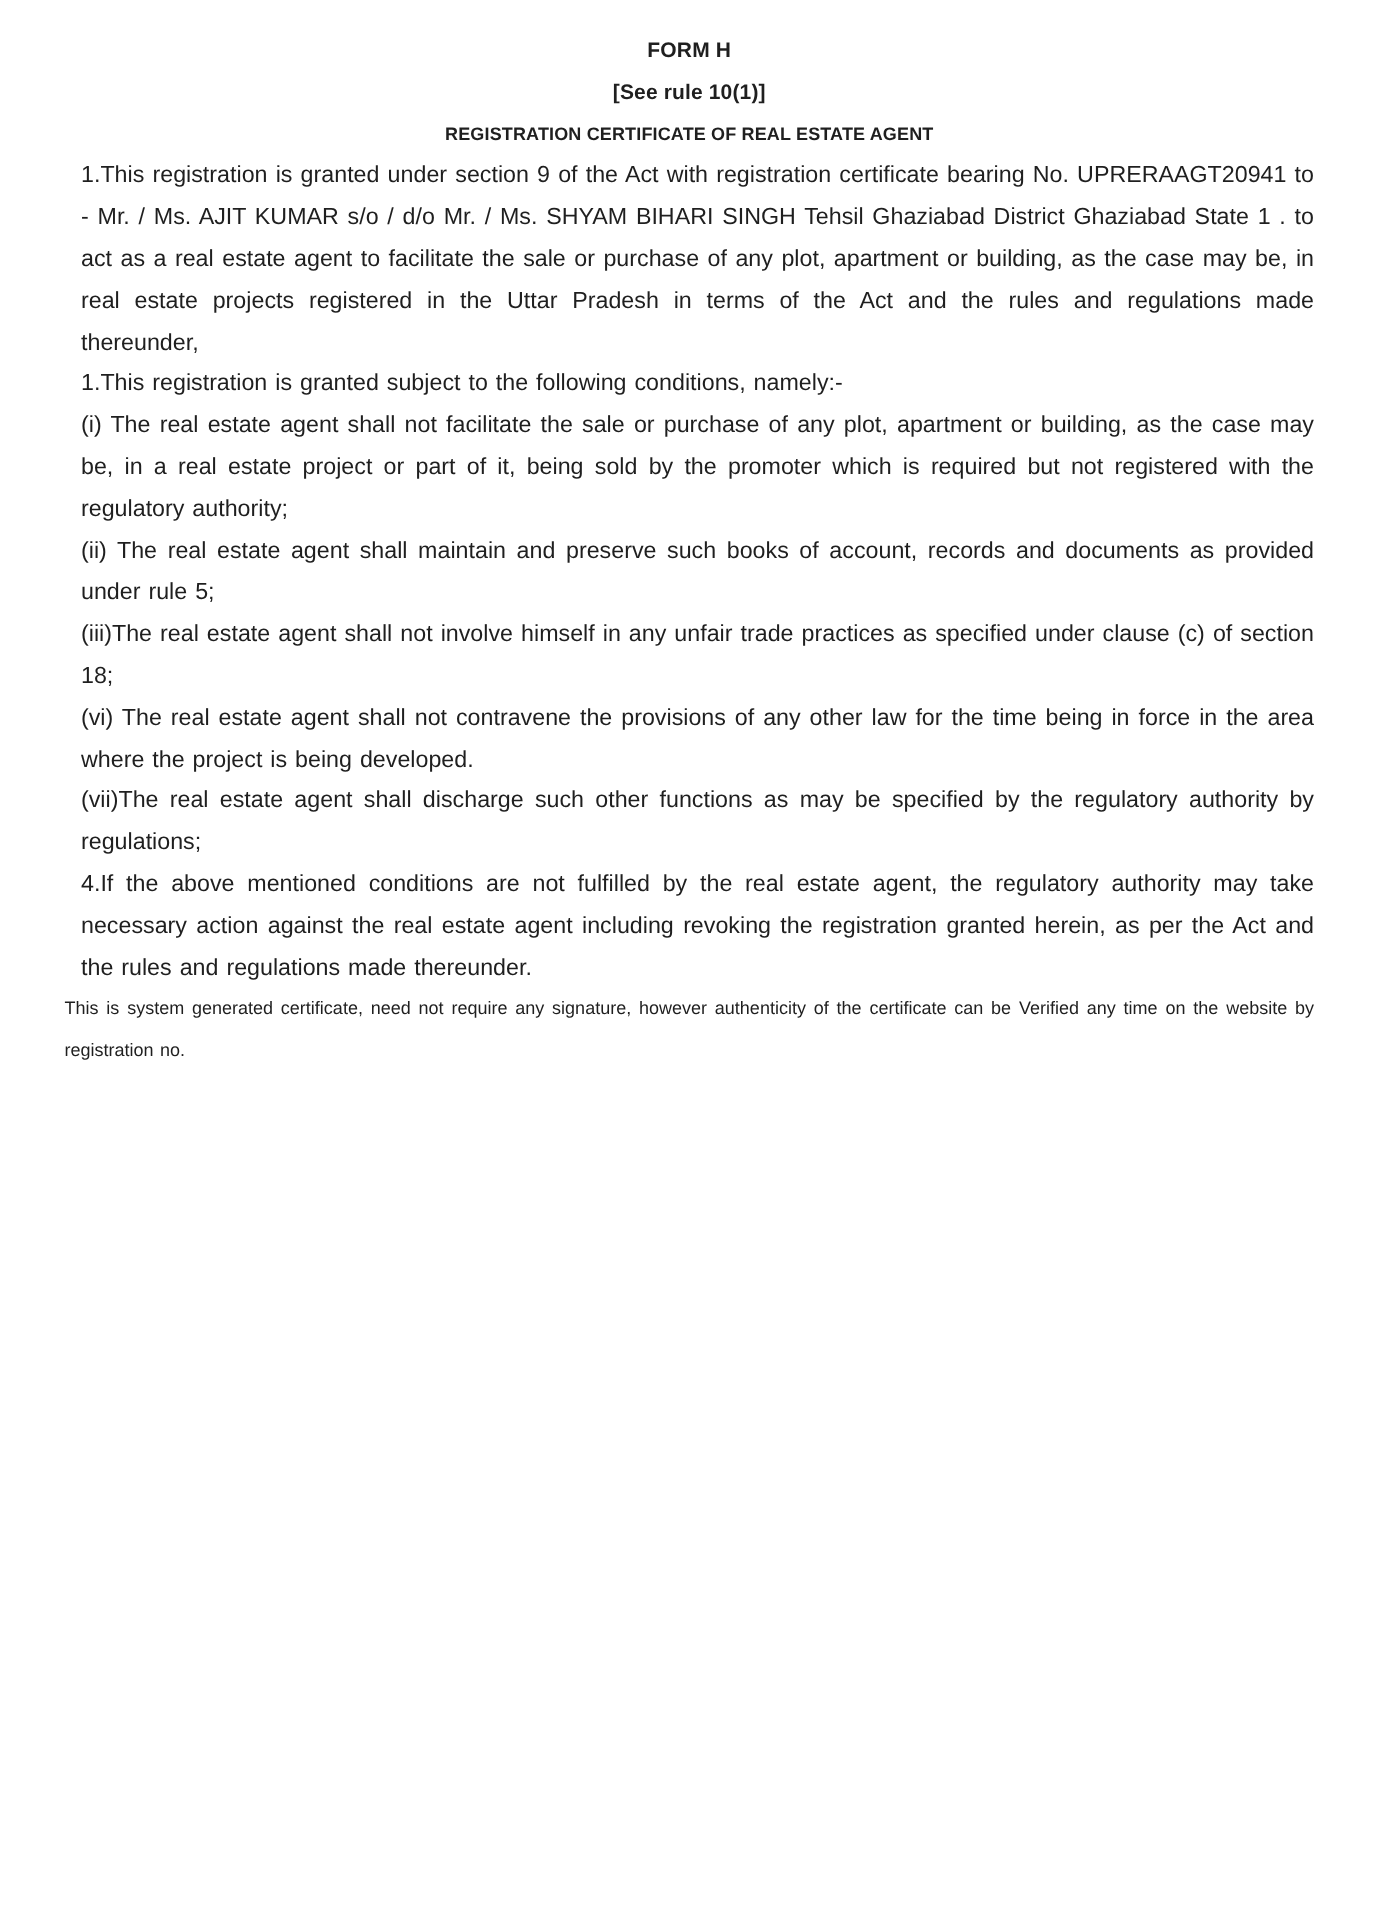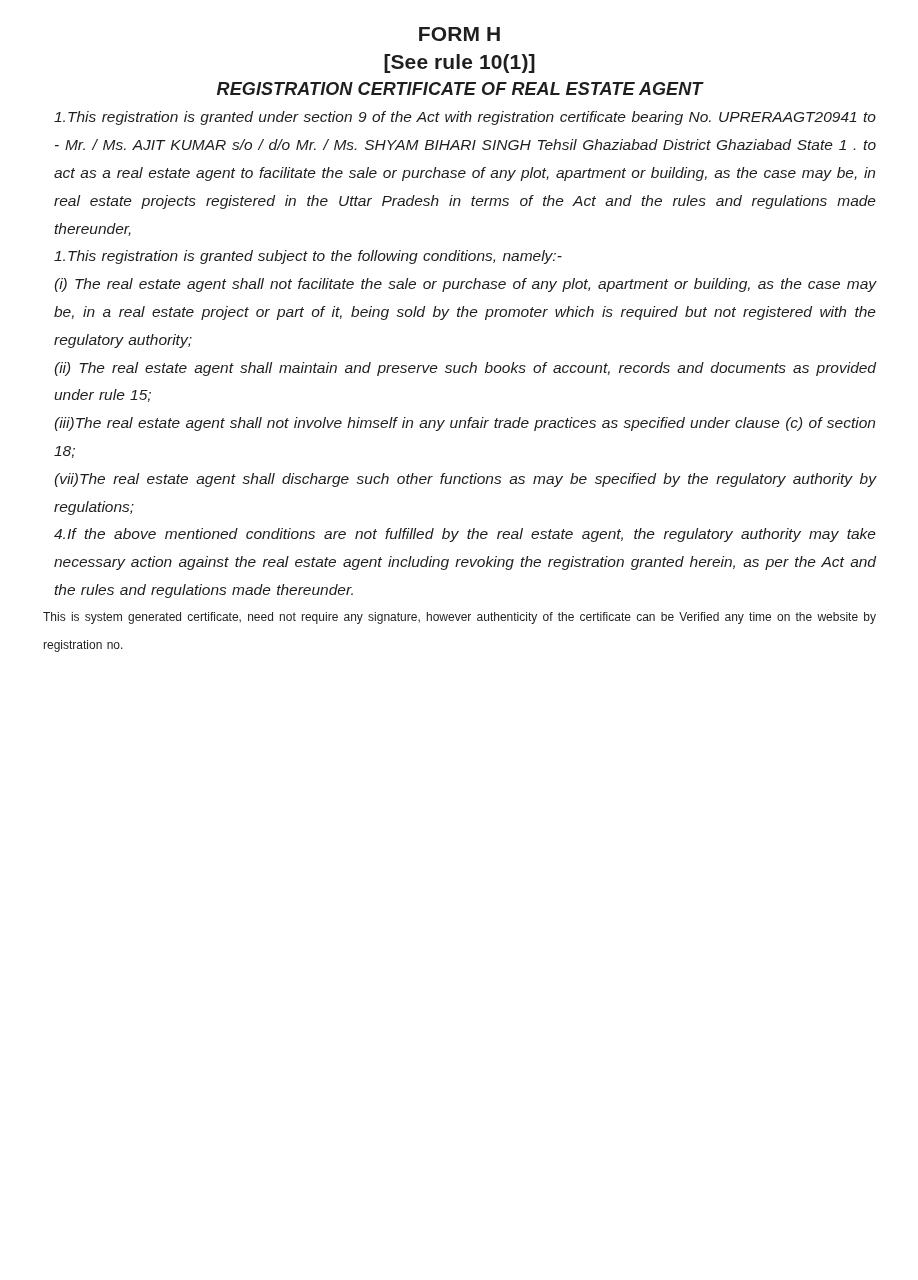--- a/index.html
+++ b/index.html
@@ -14,36 +14,34 @@
     width: 918px;
     min-height: 1280px;
     background: #ffffff;
     padding: 20px 42px 0 43px;
   }
   .doc-header {
     text-align: center;
     font-weight: bold;
   }
   .doc-header .h-line {
-    font-size: 21px;
+    font-size: 14px;
     line-height: 27.8px;
     font-weight: bold;
     letter-spacing: 0.1px;
   }
   .doc-header .h-main {
-    font-size: 18px;
-    font-style: italic;
+    font-size: 12px;
   }
   .body-text p {
     font-size: 15.5px;
     line-height: 27.8px;
     text-align: justify;
     margin-left: 11px;
     word-spacing: 1px;
-    font-style: italic;
   }
   .footer-note {
     font-size: 12px;
     line-height: 27.8px;
     text-align: justify;
     margin-left: 0;
     word-spacing: 1px;
   }
 </style>
 </head>
@@ -54,21 +52,22 @@
   <header class="doc-header">
     <div class="h-line">FORM H</div>
     <div class="h-line">[See rule 10(1)]</div>
     <div class="h-line h-main">REGISTRATION CERTIFICATE OF REAL ESTATE AGENT</div>
   </header>
 
   <main class="body-text">
     <p>1.This registration is granted under section 9 of the Act with registration certificate bearing No. UPRERAAGT20941 to - Mr. / Ms. AJIT KUMAR s/o / d/o Mr. / Ms. SHYAM BIHARI SINGH Tehsil Ghaziabad District Ghaziabad State 1 . to act as a real estate agent to facilitate the sale or purchase of any plot, apartment or building, as the case may be, in real estate projects registered in the Uttar Pradesh in terms of the Act and the rules and regulations made thereunder,</p>
     <p>1.This registration is granted subject to the following conditions, namely:-</p>
     <p>(i) The real estate agent shall not facilitate the sale or purchase of any plot, apartment or building, as the case may be, in a real estate project or part of it, being sold by the promoter which is required but not registered with the regulatory authority;</p>
-    <p>(ii) The real estate agent shall maintain and preserve such books of account, records and documents as provided under rule 15;</p>
+    <p>(ii) The real estate agent shall maintain and preserve such books of account, records and documents as provided under rule 5;</p>
     <p>(iii)The real estate agent shall not involve himself in any unfair trade practices as specified under clause (c) of section 18;</p>
+    <p>(vi) The real estate agent shall not contravene the provisions of any other law for the time being in force in the area where the project is being developed.</p>
     <p>(vii)The real estate agent shall discharge such other functions as may be specified by the regulatory authority by regulations;</p>
     <p>4.If the above mentioned conditions are not fulfilled by the real estate agent, the regulatory authority may take necessary action against the real estate agent including revoking the registration granted herein, as per the Act and the rules and regulations made thereunder.</p>
   </main>
 
   <p class="footer-note">This is system generated certificate, need not require any signature, however authenticity of the certificate can be Verified any time on the website by registration no.</p>
 
 </div>
 
 </body></html>

